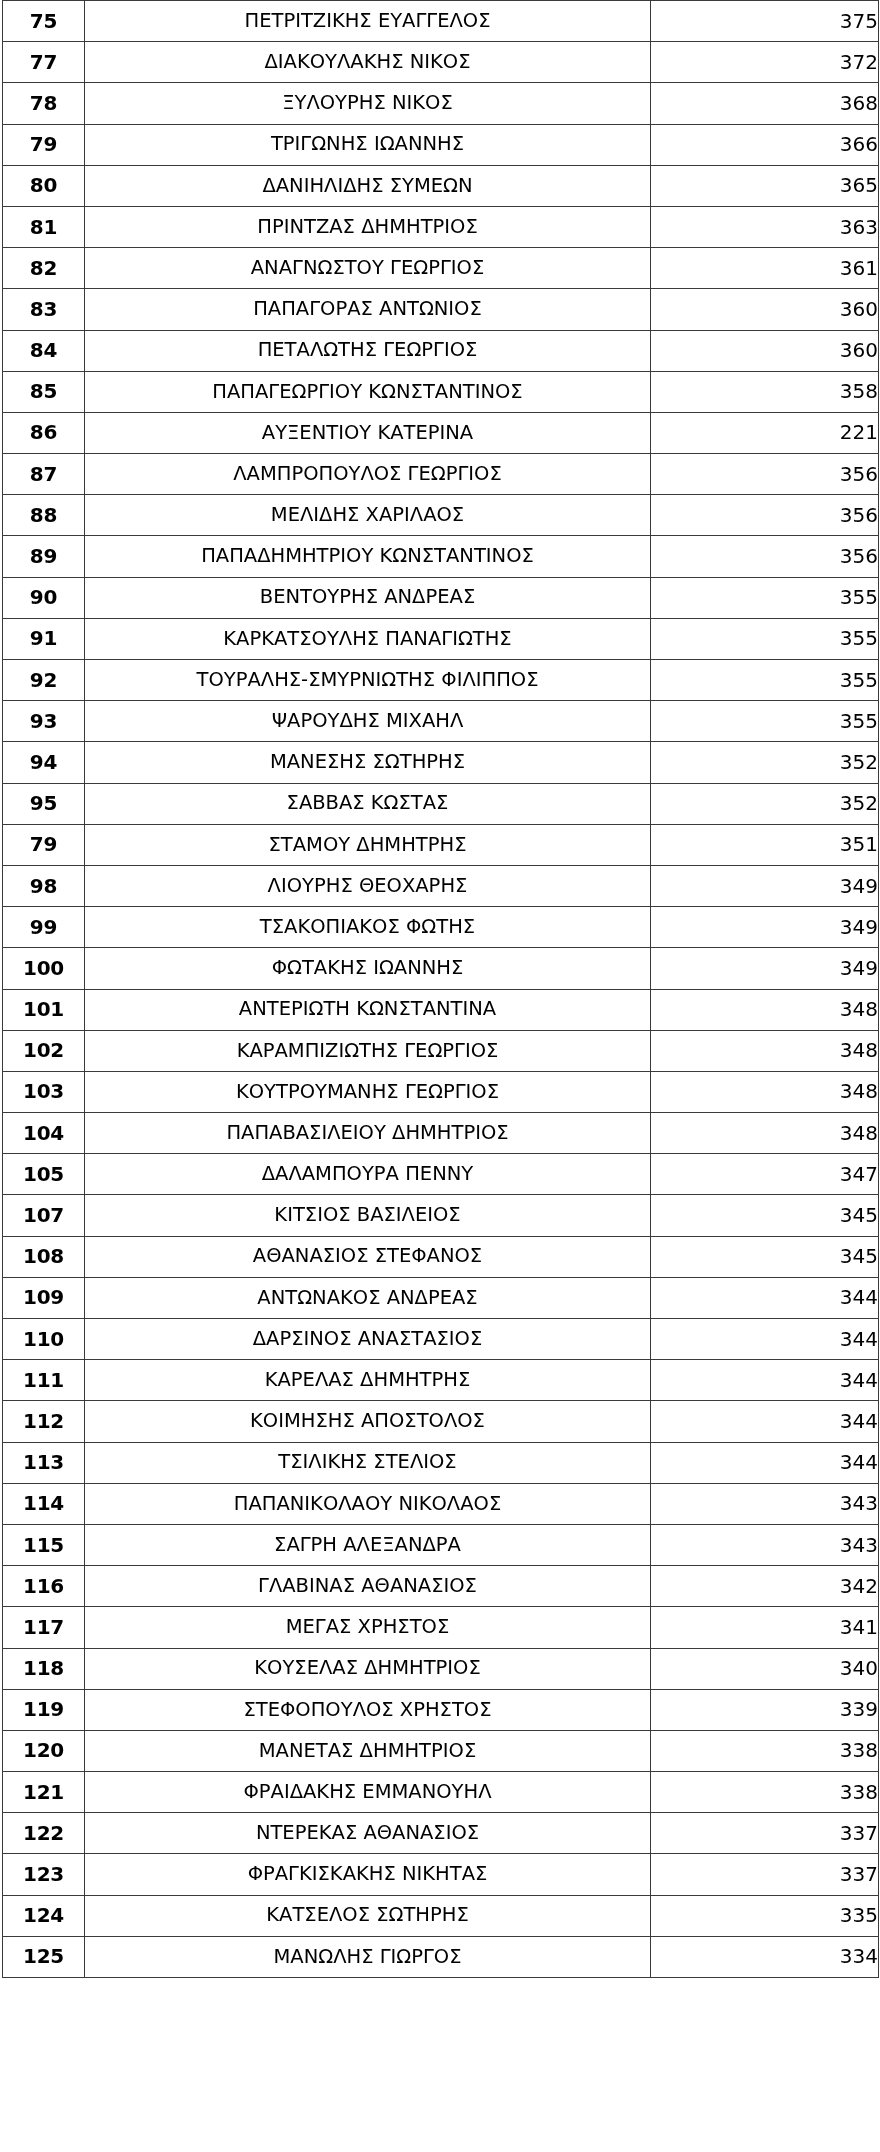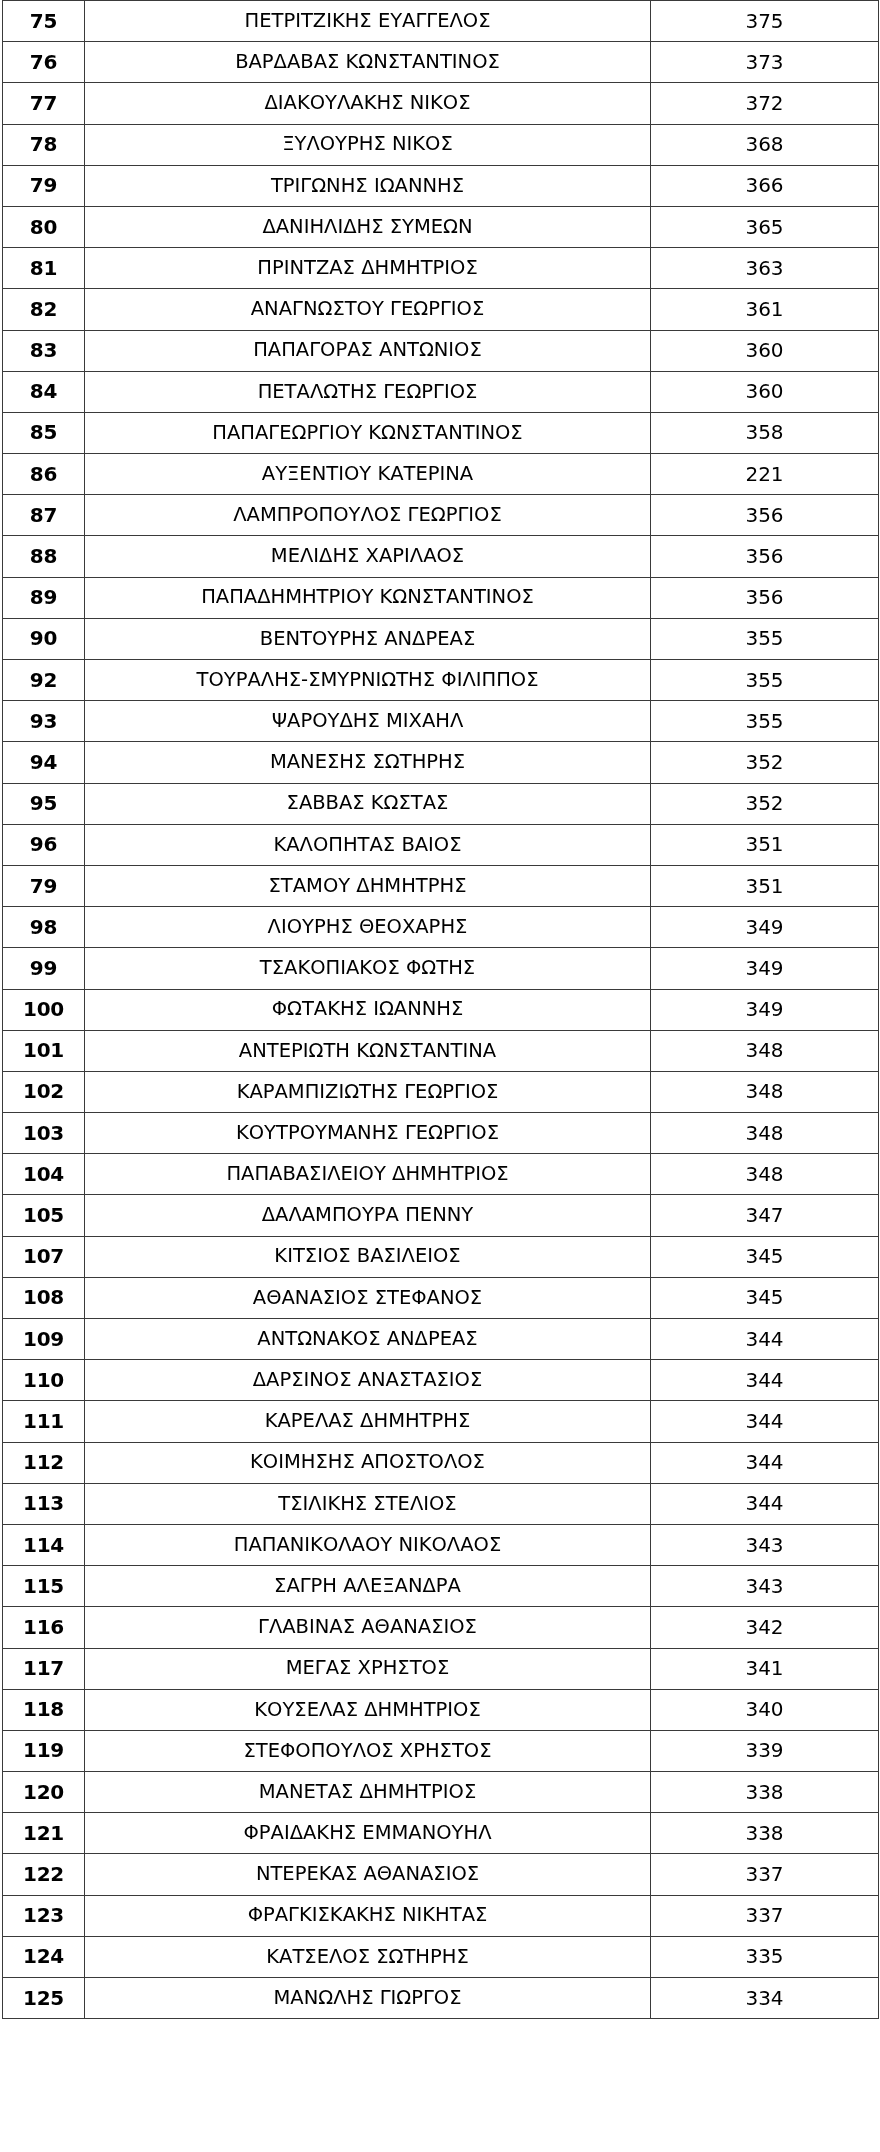--- a/index.html
+++ b/index.html
@@ -39,21 +39,21 @@
     letter-spacing: -0.2px;
   }
   td.cell-name {
     text-align: center;
     padding-left: 13px;
     font-size: 19.5px;
     font-weight: 400;
     white-space: nowrap;
   }
   td.cell-votes {
-    text-align: center;
+    text-align: right;
     font-size: 20px;
     font-weight: 400;
     padding-right: 52px;
   }
 </style>
 </head>
 <body>
 
 <table id="ranking-table">
   <colgroup>
@@ -61,25 +61,20 @@
     <col class="col-name">
     <col class="col-votes">
   </colgroup>
   <tbody>
       <tr>
         <td class="cell-rank">75</td>
         <td class="cell-name">ΠΕΤΡΙΤΖΙΚΗΣ ΕΥΑΓΓΕΛΟΣ</td>
         <td class="cell-votes">375</td>
       </tr>
       <tr>
-        <td class="cell-rank">76</td>
-        <td class="cell-name">ΒΑΡΔΑΒΑΣ ΚΩΝΣΤΑΝΤΙΝΟΣ</td>
-        <td class="cell-votes">373</td>
-      </tr>
-      <tr>
         <td class="cell-rank">77</td>
         <td class="cell-name">ΔΙΑΚΟΥΛΑΚΗΣ ΝΙΚΟΣ</td>
         <td class="cell-votes">372</td>
       </tr>
       <tr>
         <td class="cell-rank">78</td>
         <td class="cell-name">ΞΥΛΟΥΡΗΣ ΝΙΚΟΣ</td>
         <td class="cell-votes">368</td>
       </tr>
       <tr>
@@ -136,43 +131,43 @@
         <td class="cell-rank">89</td>
         <td class="cell-name">ΠΑΠΑΔΗΜΗΤΡΙΟΥ ΚΩΝΣΤΑΝΤΙΝΟΣ</td>
         <td class="cell-votes">356</td>
       </tr>
       <tr>
         <td class="cell-rank">90</td>
         <td class="cell-name">ΒΕΝΤΟΥΡΗΣ ΑΝΔΡΕΑΣ</td>
         <td class="cell-votes">355</td>
       </tr>
       <tr>
+        <td class="cell-rank">91</td>
+        <td class="cell-name">ΚΑΡΚΑΤΣΟΥΛΗΣ ΠΑΝΑΓΙΩΤΗΣ</td>
+        <td class="cell-votes">355</td>
+      </tr>
+      <tr>
         <td class="cell-rank">92</td>
         <td class="cell-name">ΤΟΥΡΑΛΗΣ-ΣΜΥΡΝΙΩΤΗΣ ΦΙΛΙΠΠΟΣ</td>
         <td class="cell-votes">355</td>
       </tr>
       <tr>
         <td class="cell-rank">93</td>
         <td class="cell-name">ΨΑΡΟΥΔΗΣ ΜΙΧΑΗΛ</td>
         <td class="cell-votes">355</td>
       </tr>
       <tr>
         <td class="cell-rank">94</td>
         <td class="cell-name">ΜΑΝΕΣΗΣ ΣΩΤΗΡΗΣ</td>
         <td class="cell-votes">352</td>
       </tr>
       <tr>
         <td class="cell-rank">95</td>
         <td class="cell-name">ΣΑΒΒΑΣ ΚΩΣΤΑΣ</td>
         <td class="cell-votes">352</td>
-      </tr>
-      <tr>
-        <td class="cell-rank">96</td>
-        <td class="cell-name">ΚΑΛΟΠΗΤΑΣ ΒΑΙΟΣ</td>
-        <td class="cell-votes">351</td>
       </tr>
       <tr>
         <td class="cell-rank">79</td>
         <td class="cell-name">ΣΤΑΜΟΥ ΔΗΜΗΤΡΗΣ</td>
         <td class="cell-votes">351</td>
       </tr>
       <tr>
         <td class="cell-rank">98</td>
         <td class="cell-name">ΛΙΟΥΡΗΣ ΘΕΟΧΑΡΗΣ</td>
         <td class="cell-votes">349</td>

